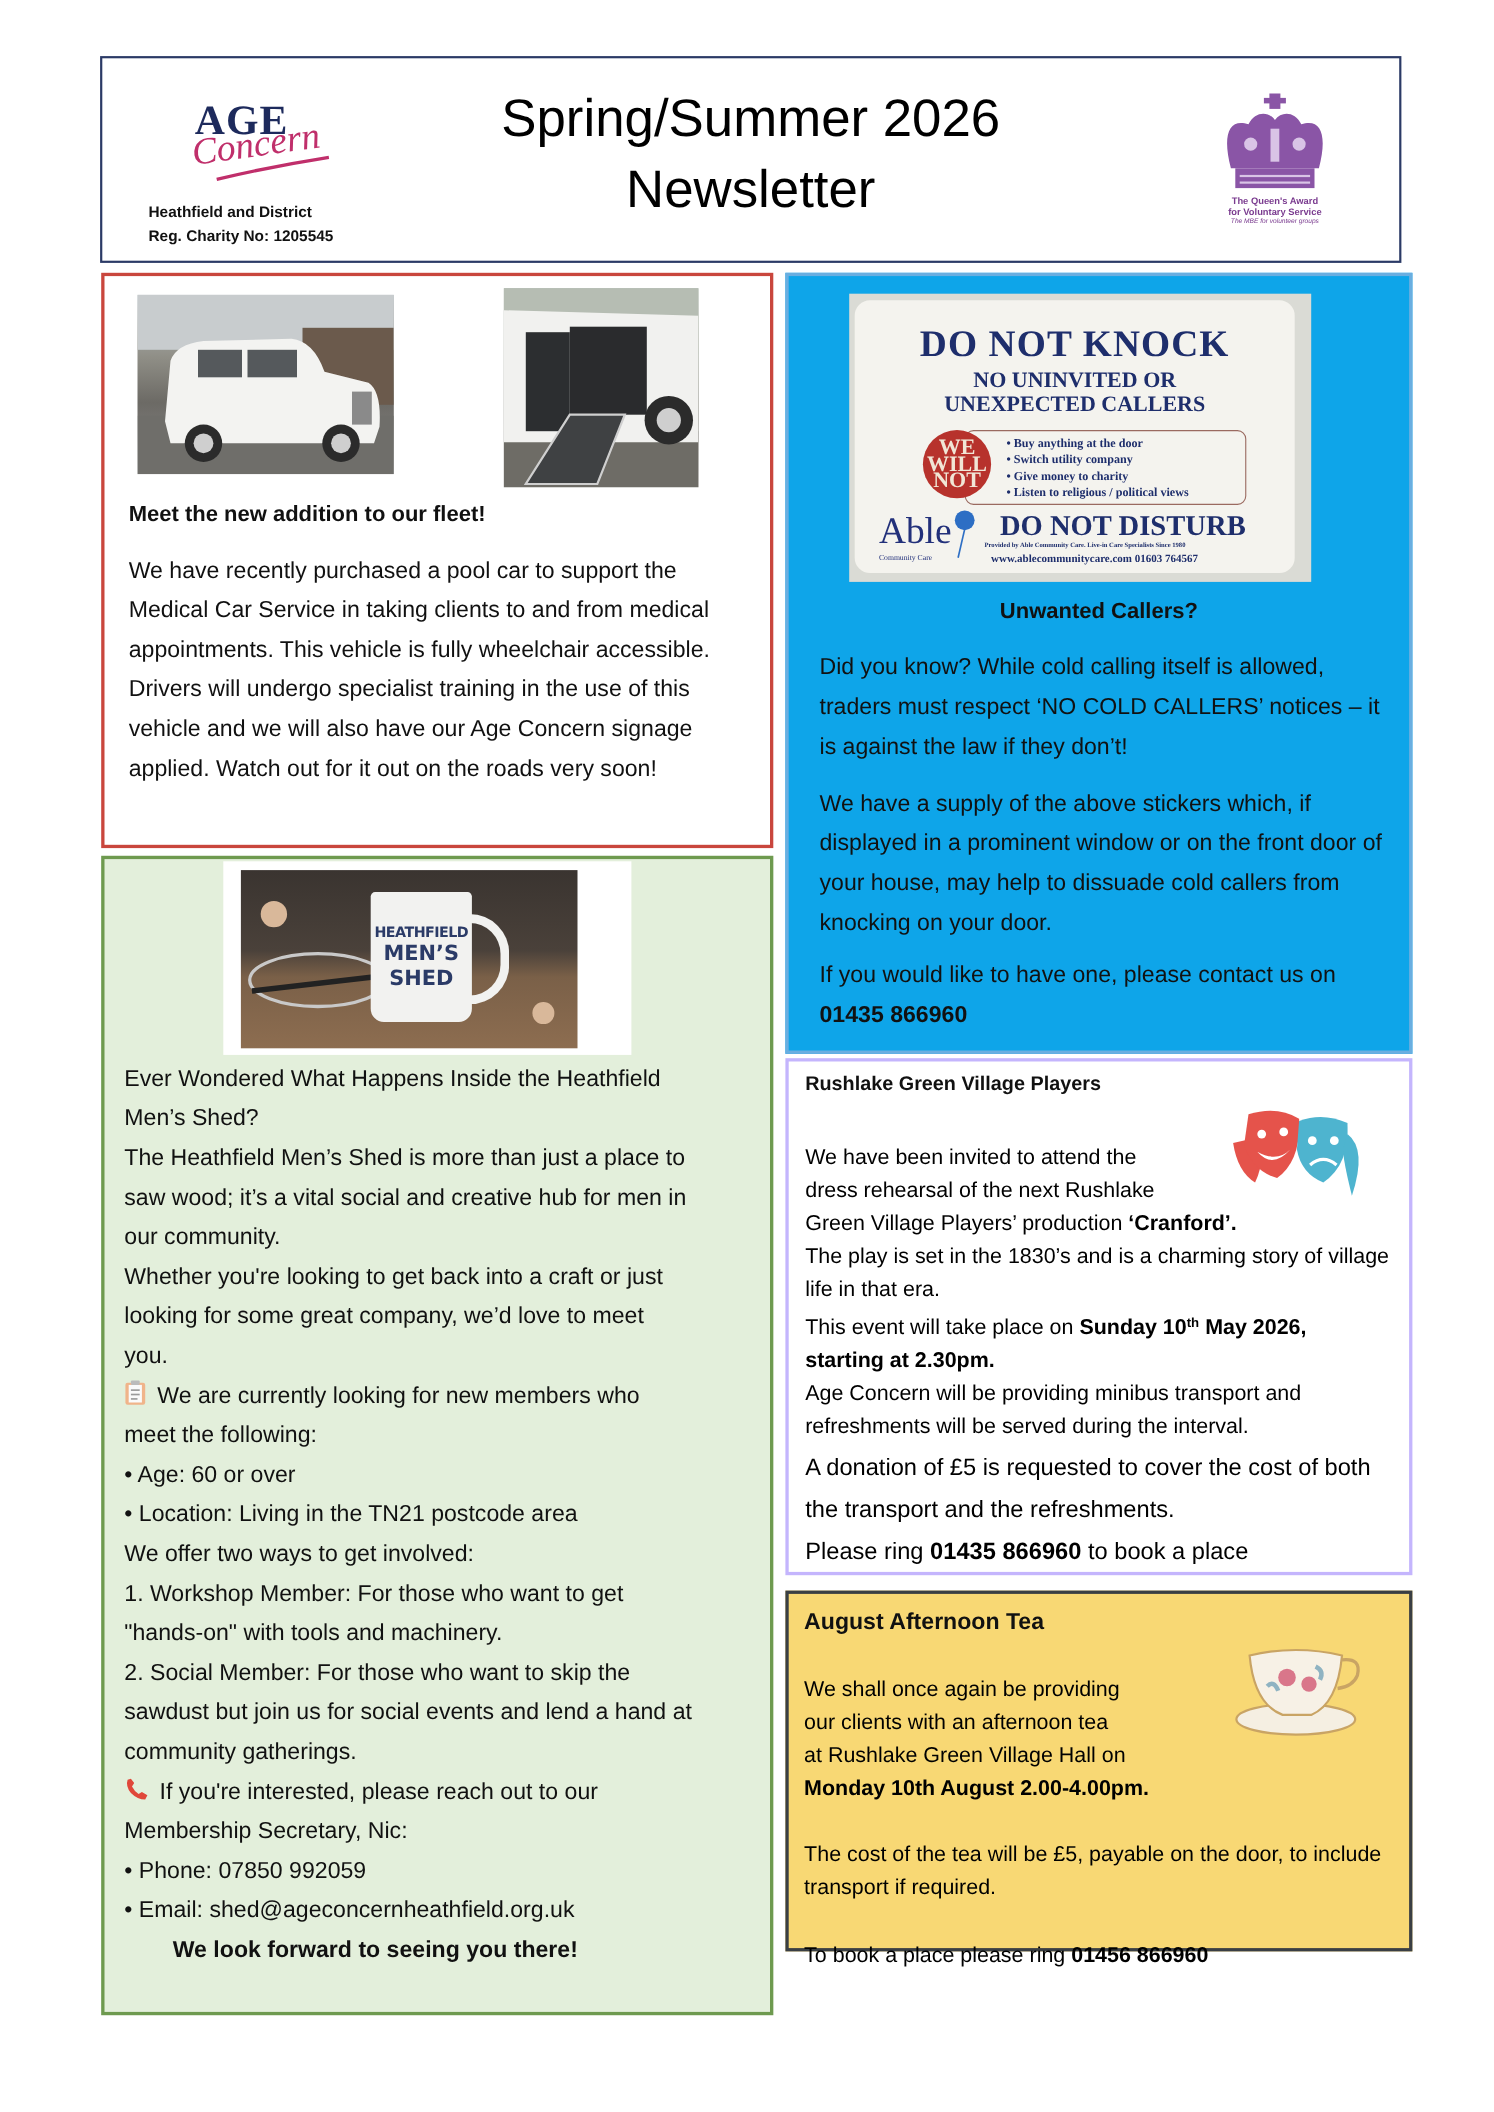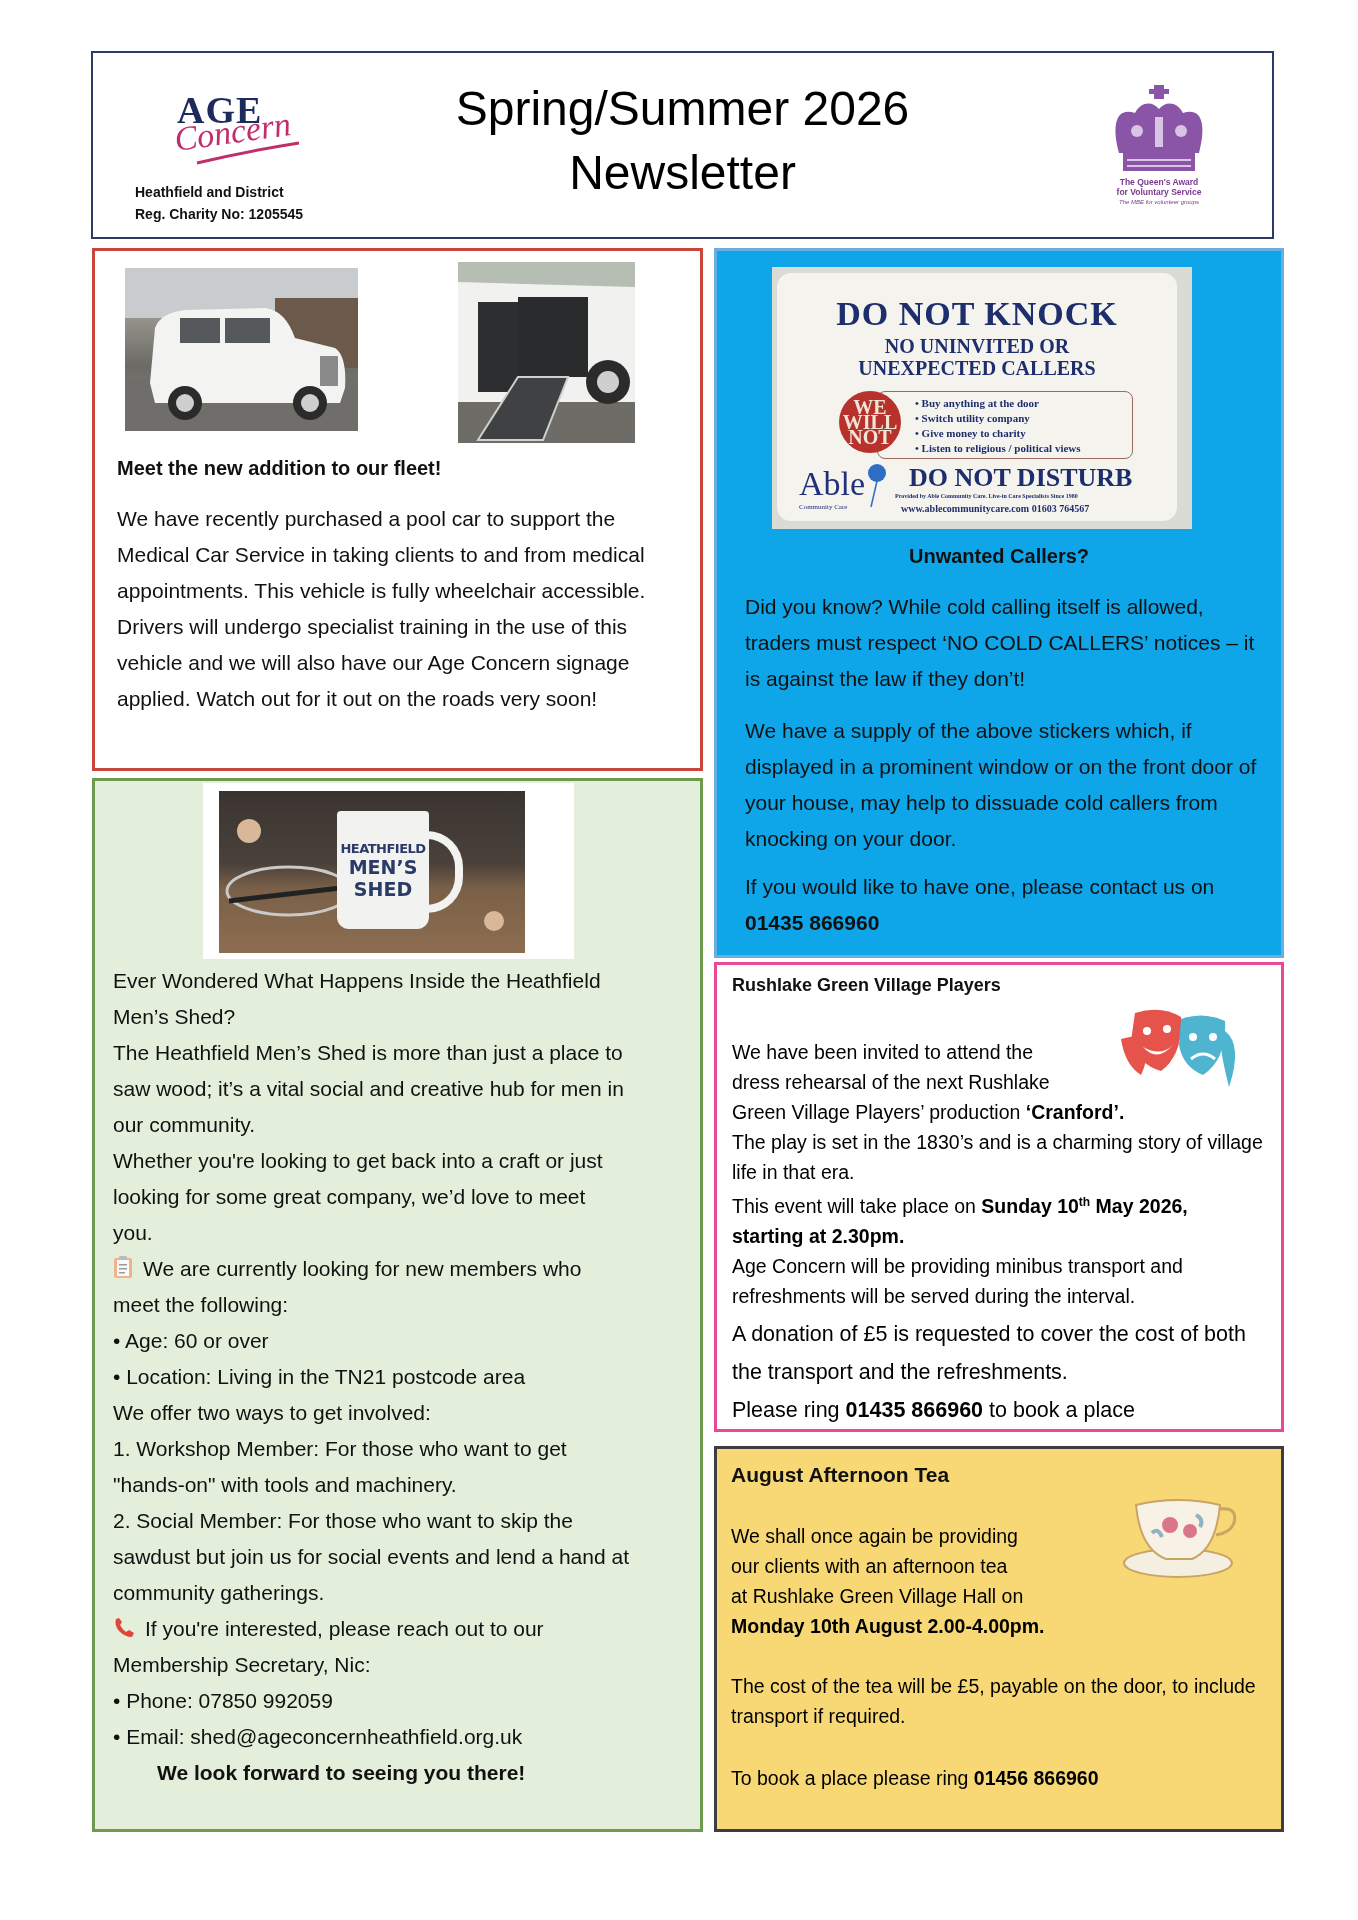--- a/index.html
+++ b/index.html
@@ -20,22 +20,22 @@
   #award { position: absolute; right: 48px; top: 30px; width: 130px; text-align: center; }
   #award svg { display: block; margin: 0 auto; }
   #award-line1, #award-line2 { font-size: 8.5px; font-weight: bold; color: #7a3b8f; line-height: 1.2; }
   #award-tag { font-size: 6px; font-style: italic; color: #7a3b8f; margin-top: 2px; }
 
   
   .panel { position: absolute; box-sizing: border-box; }
   #panel-fleet { left: 92px; top: 248px; width: 611px; height: 523px; border: 3px solid #c9463d; background: #fff; }
   #panel-callers { left: 714px; top: 248px; width: 570px; height: 710px; border: 3px solid #6aaee0; background: #0ea5e9; }
   #panel-shed { left: 92px; top: 778px; width: 611px; height: 1054px; border: 3px solid #6e9a4f; background: #e3efdb; }
-  #panel-players { left: 714px; top: 962px; width: 570px; height: 470px; border: 3px solid #ec4899; background: #fff; }
-  #panel-tea { left: 714px; top: 1446px; width: 570px; height: 386px; border: 3px solid #3a3f44; background: #f8d874; }
+  #panel-players { left: 714px; top: 962px; width: 570px; height: 470px; border: 3px solid #c4b5fd; background: #fff; }
+  #panel-tea { left: 714px; top: 1446px; width: 570px; height: 328px; border: 3px solid #3a3f44; background: #f8d874; }
 
   .body-text { font-family: "Liberation Sans", sans-serif; font-size: 21px; line-height: 36px; color: #111; }
   .heading { font-weight: bold; font-size: 20px; color: #111; }
 
   
   .photo { position: absolute; overflow: hidden; }
   #photo-taxi { left: 30px; top: 17px; width: 233px; height: 163px; background: linear-gradient(180deg,#b9c0c4 0%,#8f8e86 35%,#6c6a65 60%,#8a8b8a 100%); }
   #photo-ramp { left: 363px; top: 11px; width: 177px; height: 181px; background: linear-gradient(180deg,#a9b3a7 0%,#8d9386 30%,#6f7068 60%,#8c8a83 100%); }
   #fleet-heading { position: absolute; left: 22px; top: 206px; }
   #fleet-text { position: absolute; left: 22px; top: 250px; width: 560px; }

